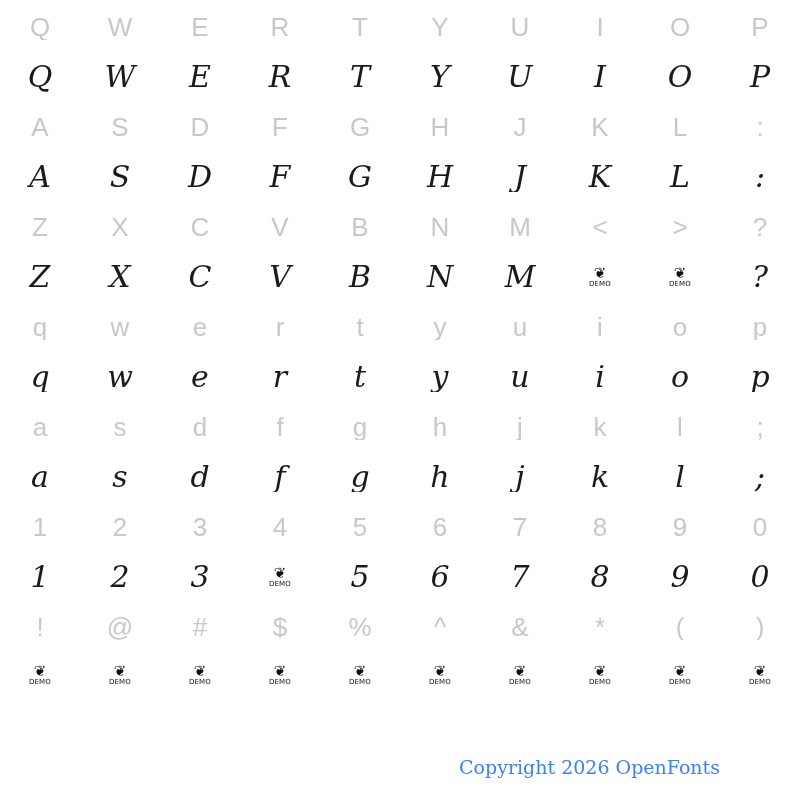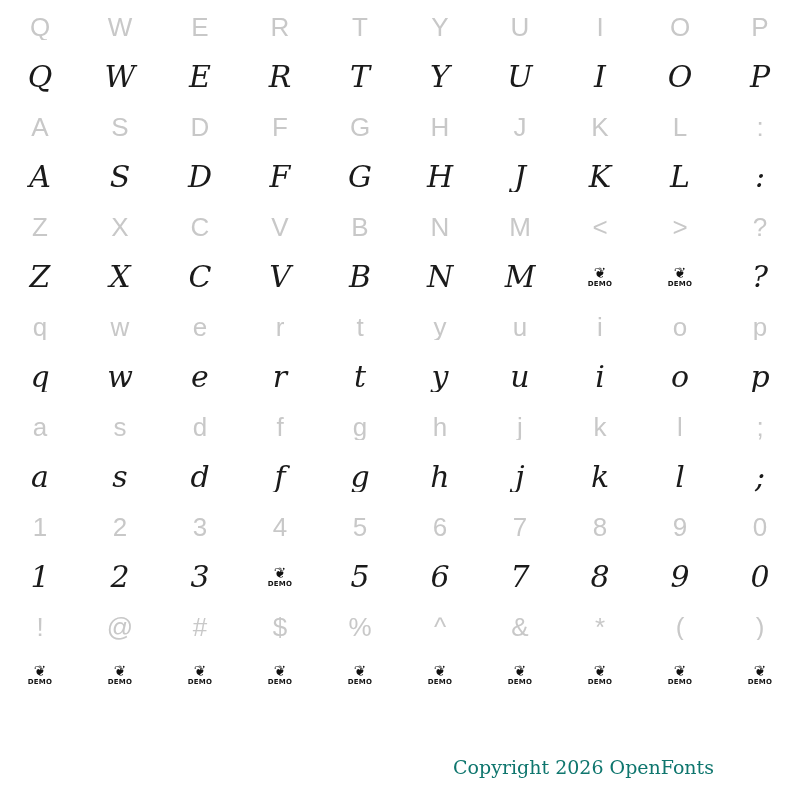--- a/index.html
+++ b/index.html
@@ -83,32 +83,32 @@
     left: 0;
     top: 14px;
     width: 26px;
     text-align: center;
     font-family: "DejaVu Sans", sans-serif;
     font-size: 7px;
     line-height: 8px;
     letter-spacing: 0.2px;
     color: #111;
     font-style: normal;
-    font-weight: 700;
+    font-weight: 400;
   }
   .row-demo {
     height: 46px;
   }
   .copyright {
     position: absolute;
-    right: 86px;
+    right: 80px;
     bottom: 22px;
     font-family: "DejaVu Serif", serif;
     font-size: 19px;
-    color: #0f766e;
+    color: #3b82f6;
     white-space: nowrap;
   }
 </style>
 </head>
 <body>
 
 <div id="sheet">
   <div class="grid" id="grid">
       <div class="row row-key">
         <div class="cell">Q</div>

